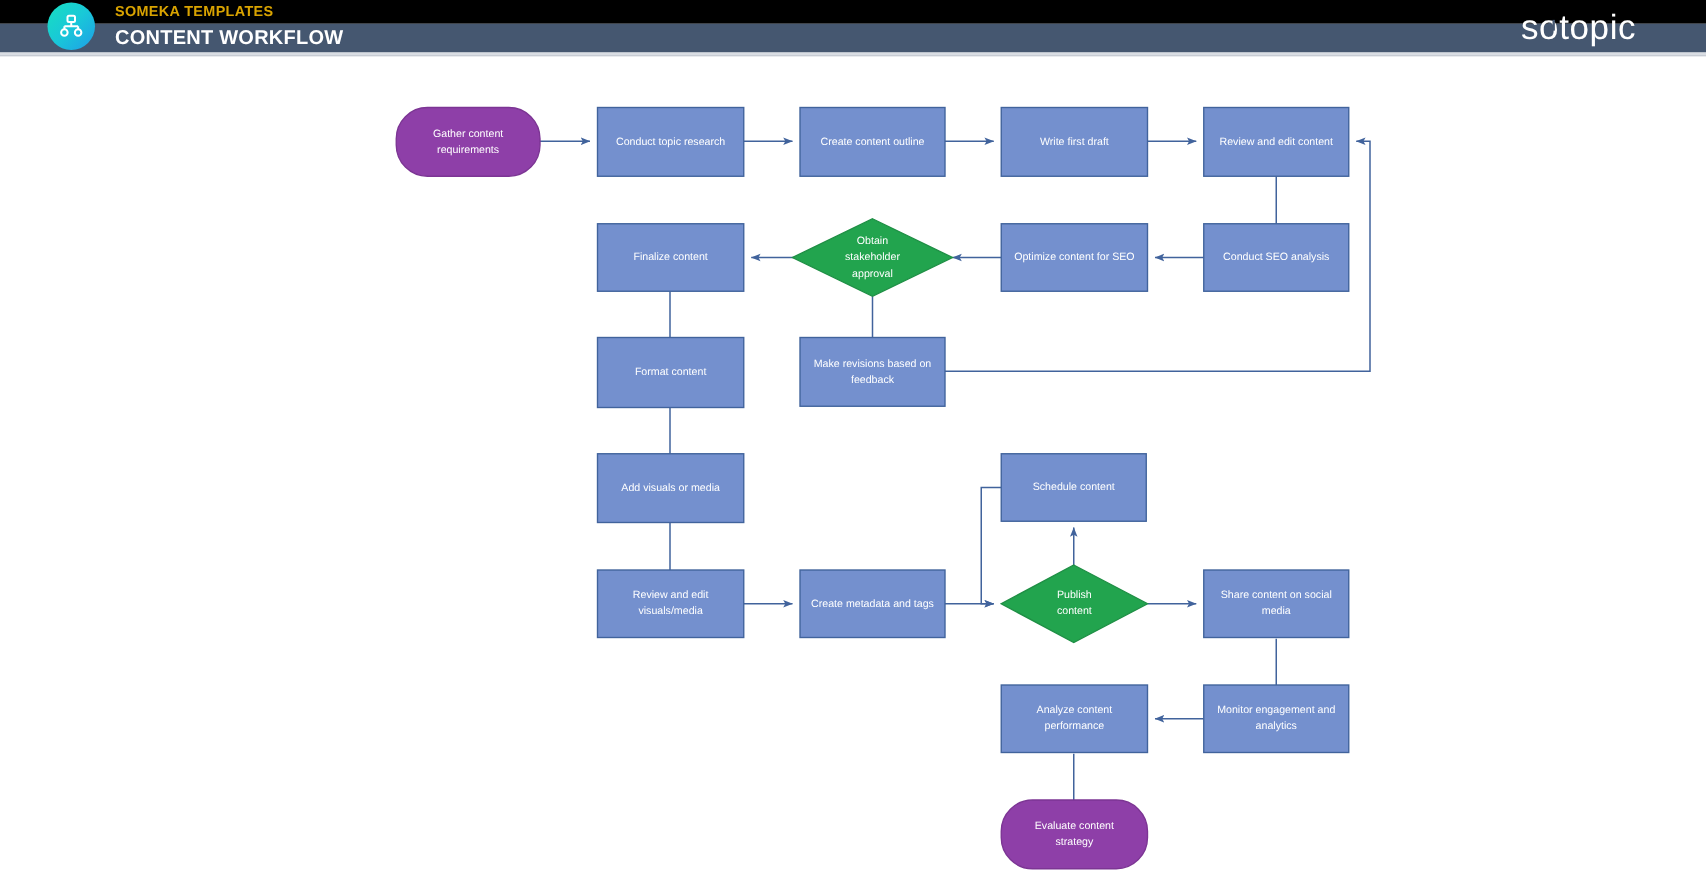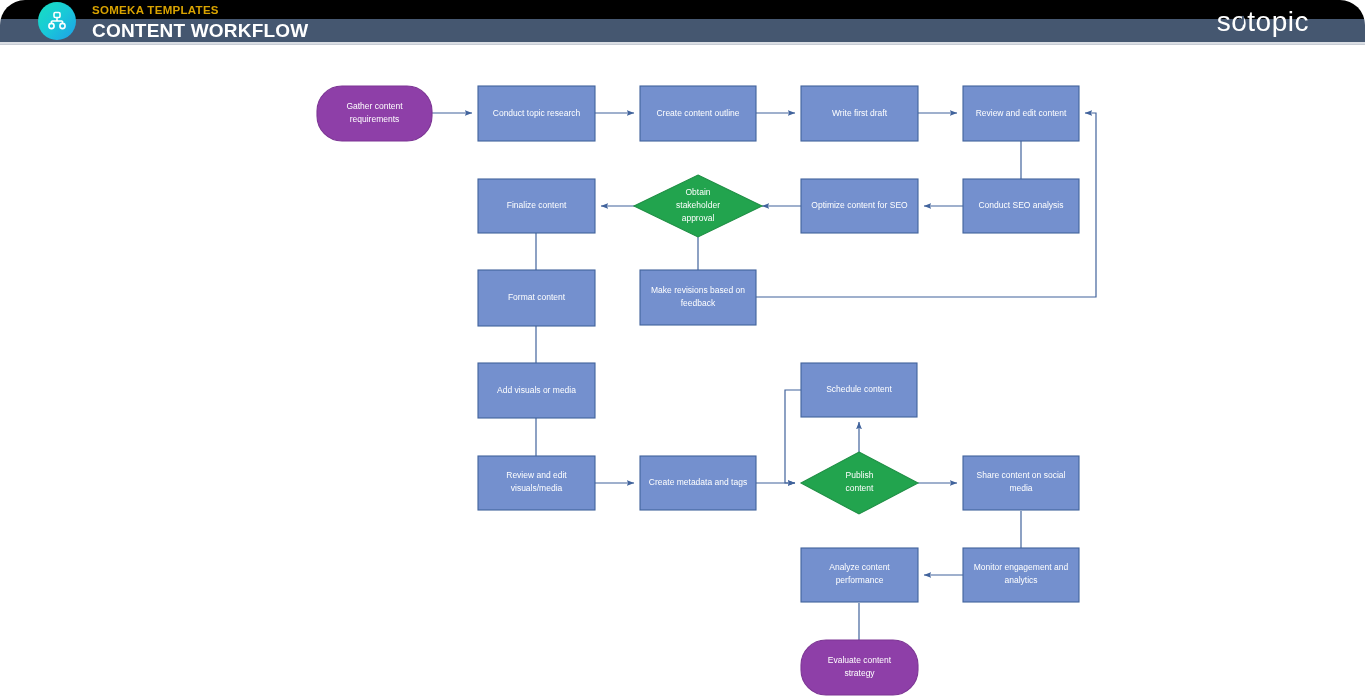--- a/index.html
+++ b/index.html
@@ -7,21 +7,20 @@
     padding: 0;
     background: #ffffff;
     font-family: "Liberation Sans", sans-serif;
   }
   #page {
     position: relative;
     width: 1365px;
     height: 700px;
     overflow: hidden;
     background: #ffffff;
-    border-radius: 25px;
   }
 
   
   .hdr-black {
     position: absolute;
     left: 0; top: 0;
     width: 1365px; height: 19px;
     background: #000000;
   }
   .hdr-slate {
@@ -56,21 +55,21 @@
     left: 92px; top: 3px;
     font-size: 11.5px;
     font-weight: 600;
     letter-spacing: 0.3px;
     color: #d9a300;
     line-height: 15px;
   }
   .brand-title {
     position: absolute;
     left: 92px; top: 22px;
-    font-size: 19px;
+    font-size: 16px;
     font-weight: bold;
     letter-spacing: 0.2px;
     color: #ffffff;
     line-height: 17px;
   }
   .someka-logo {
     position: absolute;
     right: 56px; top: 6px;
     font-size: 28px;
     font-weight: 300;

